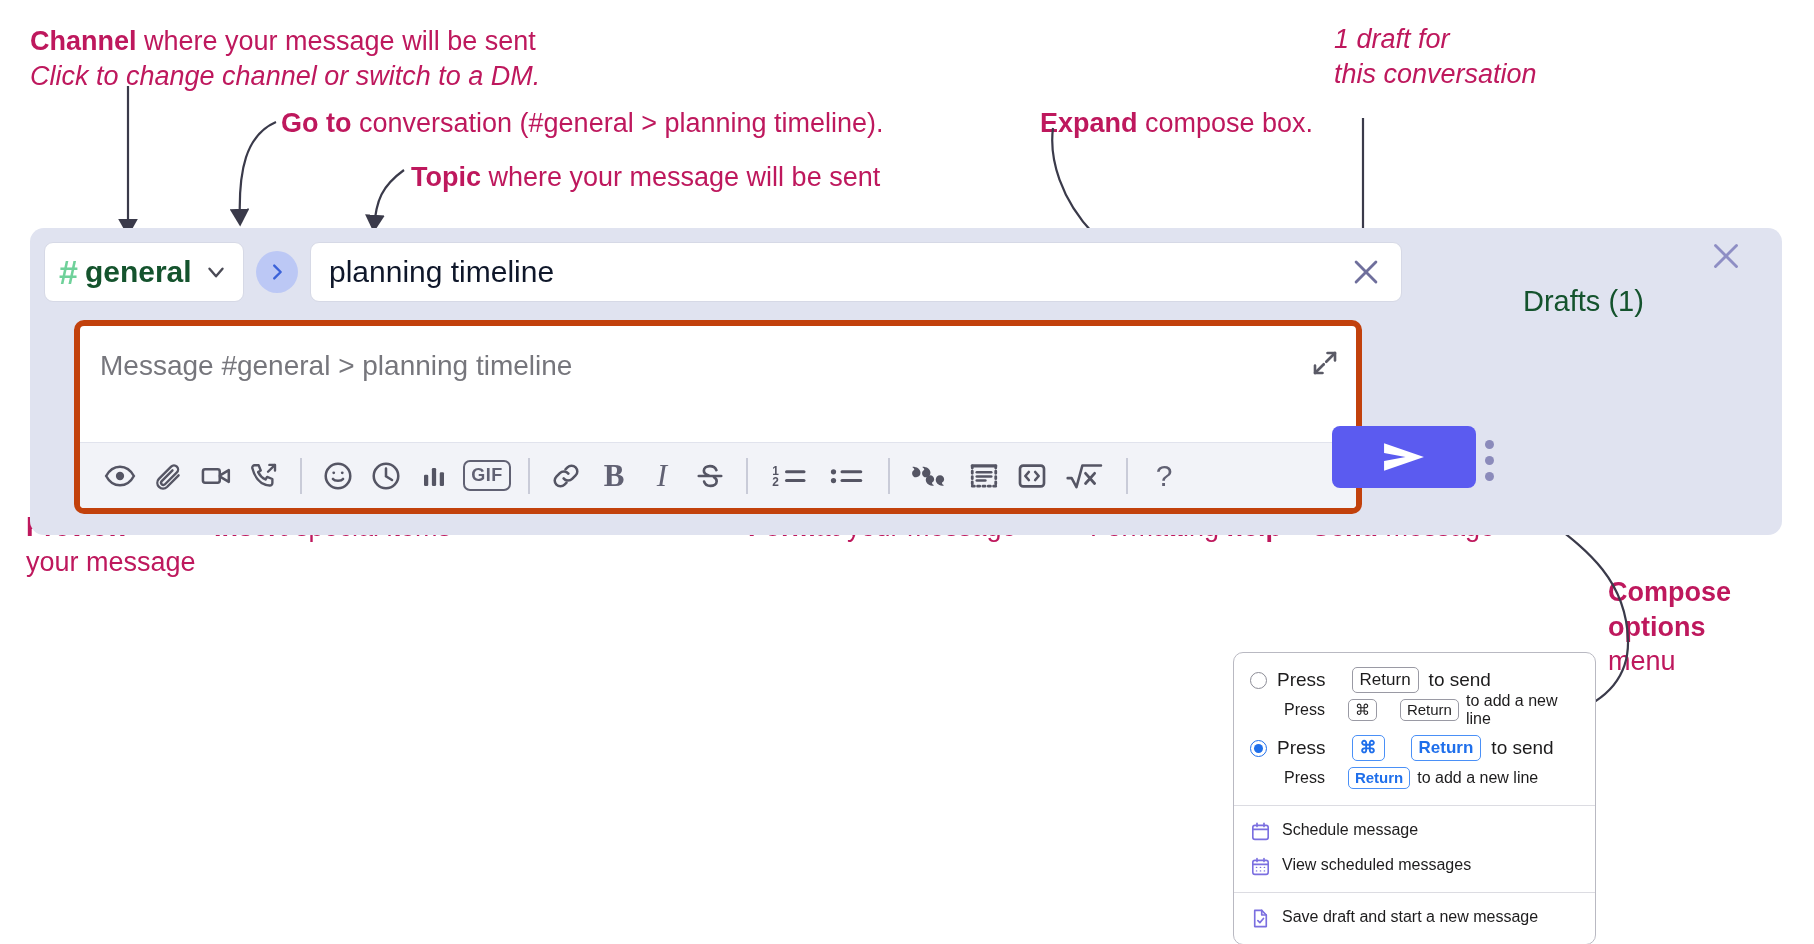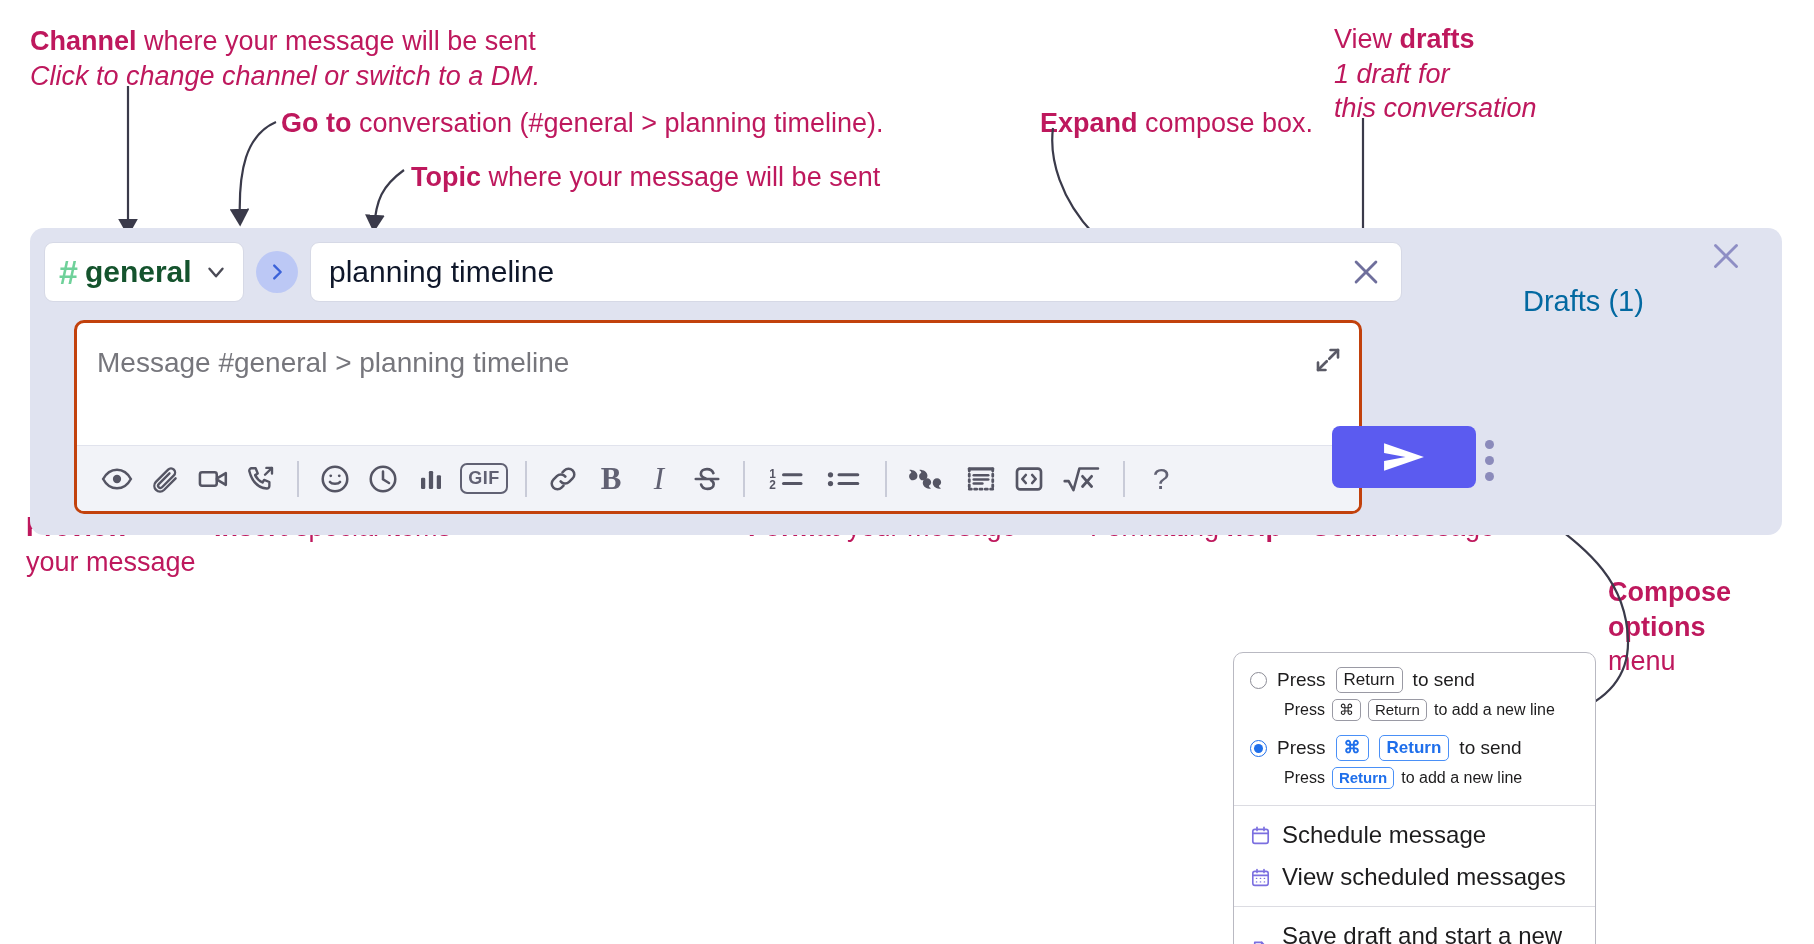--- a/index.html
+++ b/index.html
@@ -68,21 +68,21 @@
     border-radius:9px;
     display:flex; align-items:center;
     padding:0 18px;
   }
   .topic-text { font-size:30px; color:#0f172a; flex:1; }
 
   .msg-box {
     position:absolute; left:44px; top:92px;
     width:1288px; height:194px;
     background:#ffffff;
-    border:3px solid #c2410c;
+    border:6px solid #c2410c;
     border-radius:10px;
     overflow:hidden;
   }
   .msg-placeholder {
     position:absolute; left:20px; top:24px;
     font-size:28px; color:#76767c;
   }
   .expand-btn {
     position:absolute; right:14px; top:20px;
     width:34px; height:34px;
@@ -113,21 +113,21 @@
     border:2.4px solid #616173; border-radius:7px;
     font-size:18px; font-weight:700; letter-spacing:.5px;
     padding:3px 6px; color:#616173;
   }
   .bold-g { font-size:31px; font-weight:700; color:#616173; font-family:"Liberation Serif", serif;}
   .ital-g { font-size:31px; font-style:italic; color:#616173; font-family:"Liberation Serif", serif;}
   .help-q { font-size:30px; color:#616173; }
 
   .drafts-label {
     position:absolute; left:1523px; top:335px;
-    font-size:29px; color:#0369a1;
+    font-size:29px; color:#14532d;
   }
   .send-btn {
     position:absolute; left:1523px; top:440px;
     width:144px; height:62px;
     background:#5b5bf0;
     border-radius:8px;
     display:flex; align-items:center; justify-content:center;
   }
   .kebab {
     position:absolute; left:1696px; top:450px;
@@ -159,27 +159,28 @@
     border:1.8px solid #8c8c96; background:#fff;
     flex:none;
     display:flex; align-items:center; justify-content:center;
   }
   .radio.on { border-color:#1f6feb; }
   .radio.on::after { content:""; width:9px; height:9px; border-radius:50%; background:#1f6feb; }
   .key {
     border:1.4px solid #9a9aa4; border-radius:5px;
     padding:1px 7px; font-size:17px; background:#fff; color:#1d1c1d;
     line-height:1.25;
+    margin-left:16px;
   }
   .key.sm { font-size:15px; padding:1px 6px; }
   .key.blue { border-color:#4a90f7; color:#1f6feb; font-weight:700; }
   .divider { height:1px; background:#dcdce2; }
   .mi {
-    display:flex; align-items:center; gap:11px;
-    padding:7px 16px; font-size:24px;
+    display:flex; align-items:flex-start; gap:11px;
+    padding:7px 16px; font-size:16px;
   }
   .mico { color:#7b6fe0; display:flex; align-items:center; flex:none; }
 </style>
 </head>
 <body>
 
 <div class="anno" style="left:30px; top:24px;">
   <div><b>Channel</b><span> where your message will be sent</span></div>
   <div><i>Click to change channel or switch to a DM.</i></div>
 </div>
@@ -190,21 +191,20 @@
 
 <div class="anno" style="left:411px; top:160px;">
   <b>Topic</b><span> where your message will be sent</span>
 </div>
 
 <div class="anno" style="left:1040px; top:106px;">
   <b>Expand</b><span> compose box.</span>
 </div>
 
 <div class="anno" style="left:1334px; top:22px;">
-  <div><span>View </span><b>drafts</b></div>
   <div><i>1 draft for</i></div>
   <div><i>this conversation</i></div>
 </div>
 
 <div class="anno" style="left:26px; top:510px;">
   <div><b>Preview</b></div>
   <div><span>your message</span></div>
 </div>
 
 <div class="anno" style="left:214px; top:510px;">

